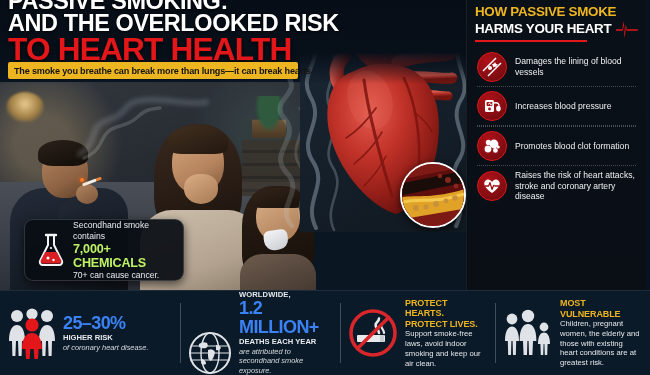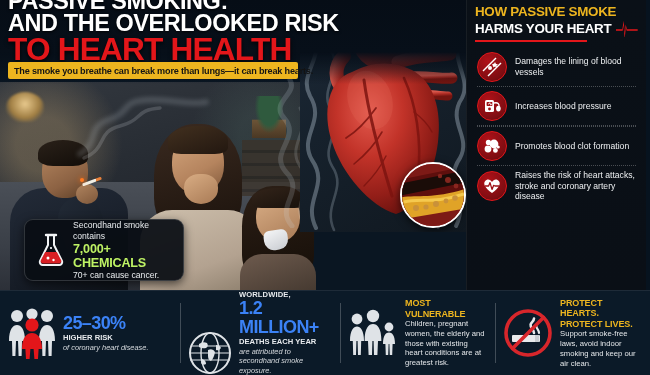--- a/index.html
+++ b/index.html
@@ -575,50 +575,50 @@
         </svg>
       </div>
       <div class="btxt">
         <div class="b-cap">WORLDWIDE,</div>
         <div class="b-big">1.2 MILLION+</div>
         <div class="b-sub">DEATHS EACH YEAR</div>
         <div class="b-note">are attributed to secondhand smoke exposure.</div>
       </div>
     </div>
 
+    <div class="bcell bc4">
+      <div class="bicon">
+        <svg width="50" height="50" viewBox="0 0 50 50">
+          <circle cx="25" cy="25" r="22" fill="none" stroke="#d8262b" stroke-width="3.6"></circle>
+          <rect x="9" y="27" width="28" height="7" rx="1" fill="#e8eaec"></rect>
+          <rect x="32" y="27" width="4" height="7" fill="#c9cdd1"></rect>
+          <path d="M31 25 C 31 21, 27 20, 27.6 16.6 C 28 14, 31 13.4, 31 10.6" stroke="#e8eaec" stroke-width="2.6" fill="none" stroke-linecap="round"></path>
+          <path d="M36 25 C 36 21.6, 33 20.6, 33.4 18" stroke="#e8eaec" stroke-width="2.2" fill="none" stroke-linecap="round"></path>
+          <line x1="9.5" y1="40.5" x2="40.5" y2="9.5" stroke="#d8262b" stroke-width="3.6" stroke-linecap="round"></line>
+        </svg>
+      </div>
+      <div class="btxt">
+        <div class="b-head-y">PROTECT HEARTS. PROTECT LIVES.</div>
+        <div class="b-body">Support smoke-free laws, avoid indoor smoking and keep our air clean.</div>
+      </div>
+    </div>
+
     <div class="bcell bc3">
       <div class="bicon">
         <svg width="50" height="50" viewBox="0 0 50 50">
           <g fill="#dfe3e7">
             <circle cx="9" cy="11" r="5.4"></circle>
             <path d="M2 33 C 2 22, 5.6 18.4, 9 18.4 C 12.4 18.4, 16 22, 16 33 L 13.2 33 L 12.8 47 L 10 47 L 9.6 33 L 8.4 33 L 8 47 L 5.2 47 L 4.8 33 Z"></path>
             <circle cx="25" cy="8" r="6.2"></circle>
             <path d="M16.6 33 C 16.6 20, 20.6 16, 25 16 C 29.4 16, 33.4 20, 33.4 33 L 30 33 L 29.4 47 L 26 47 L 25.6 33 L 24.4 33 L 24 47 L 20.6 47 L 20 33 Z"></path>
             <circle cx="41" cy="19" r="4.4"></circle>
             <path d="M35 36 C 35 27, 38 24.4, 41 24.4 C 44 24.4, 47 27, 47 36 L 44.6 36 L 44.2 47 L 41.8 47 L 41.4 36 L 40.6 36 L 40.2 47 L 37.8 47 L 37.4 36 Z"></path>
           </g>
         </svg>
       </div>
       <div class="btxt">
         <div class="b-head-y">MOST VULNERABLE</div>
         <div class="b-body">Children, pregnant women, the elderly and those with existing heart conditions are at greatest risk.</div>
       </div>
     </div>
 
-    <div class="bcell bc4">
-      <div class="bicon">
-        <svg width="50" height="50" viewBox="0 0 50 50">
-          <circle cx="25" cy="25" r="22" fill="none" stroke="#d8262b" stroke-width="3.6"></circle>
-          <rect x="9" y="27" width="28" height="7" rx="1" fill="#e8eaec"></rect>
-          <rect x="32" y="27" width="4" height="7" fill="#c9cdd1"></rect>
-          <path d="M31 25 C 31 21, 27 20, 27.6 16.6 C 28 14, 31 13.4, 31 10.6" stroke="#e8eaec" stroke-width="2.6" fill="none" stroke-linecap="round"></path>
-          <path d="M36 25 C 36 21.6, 33 20.6, 33.4 18" stroke="#e8eaec" stroke-width="2.2" fill="none" stroke-linecap="round"></path>
-          <line x1="9.5" y1="40.5" x2="40.5" y2="9.5" stroke="#d8262b" stroke-width="3.6" stroke-linecap="round"></line>
-        </svg>
-      </div>
-      <div class="btxt">
-        <div class="b-head-y">PROTECT HEARTS. PROTECT LIVES.</div>
-        <div class="b-body">Support smoke-free laws, avoid indoor smoking and keep our air clean.</div>
-      </div>
-    </div>
-
   </div>
 </div>
 
 </body></html>

